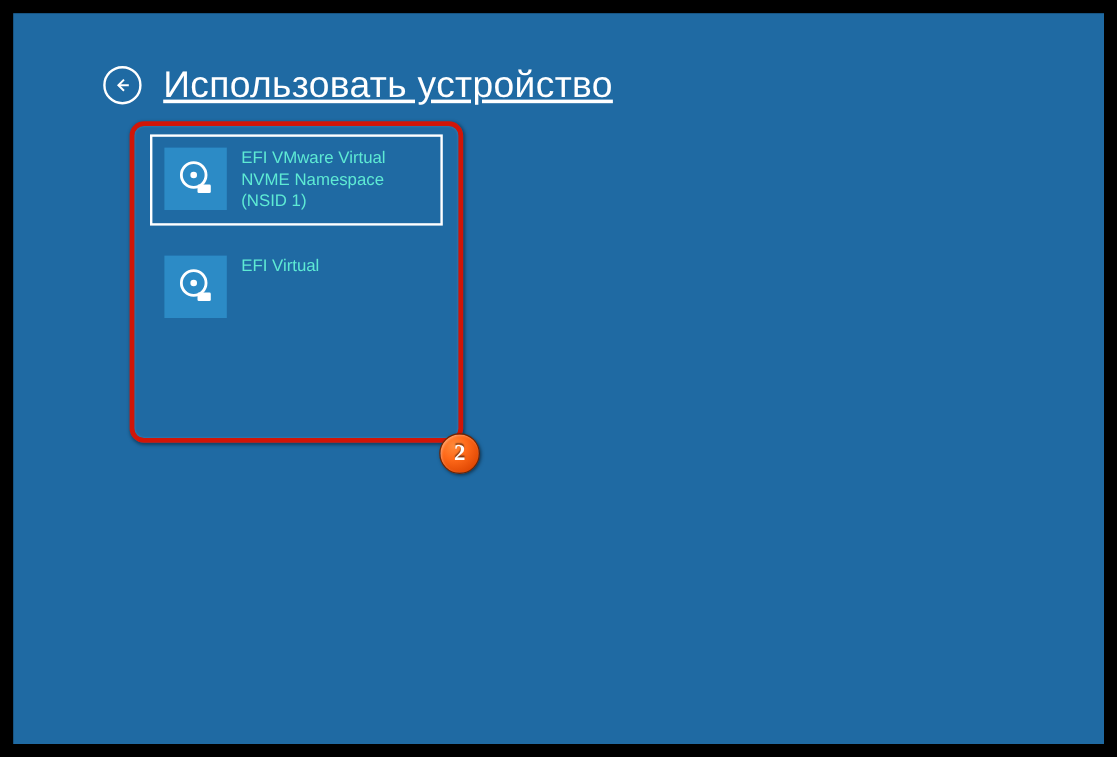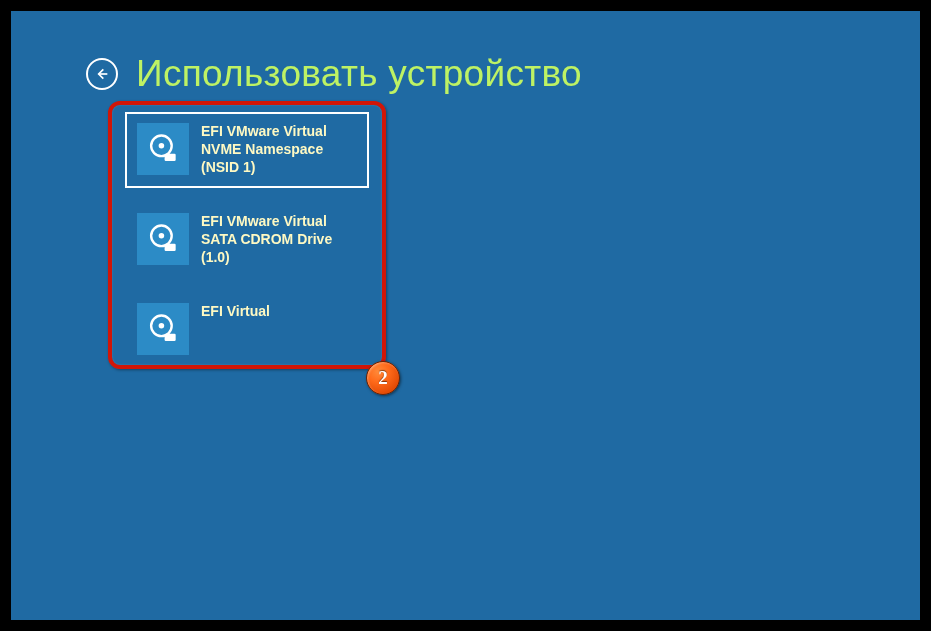--- a/index.html
+++ b/index.html
@@ -35,24 +35,25 @@
       height: 32px;
       border: 2px solid #fff;
       border-radius: 50%;
       display: flex;
       align-items: center;
       justify-content: center;
       cursor: pointer;
     }
     .back-btn svg { width: 16px; height: 16px; }
     .title {
-      color: #bef264;
-      font-size: 37px;
+      color: #ffffff;
+      font-size: 31px;
       font-weight: 300;
       letter-spacing: 0.3px;
+      text-decoration: underline;
     }
     .annotation-box {
       position: absolute;
       top: 90px;
       left: 97px;
       width: 278px;
       height: 268px;
       border: 4px solid #d11507;
       border-radius: 12px;
       pointer-events: none;
@@ -104,24 +105,24 @@
       height: 52px;
       background: #2e8fca;
       background: #2c8bc6;
       flex-shrink: 0;
       display: flex;
       align-items: center;
       justify-content: center;
     }
     .icon-tile svg { width: 38px; height: 38px; }
     .device-label {
-      color: #fef9c3;
+      color: #5eead4;
       font-size: 14px;
       line-height: 1.28;
-      font-weight: 700;
+      font-weight: 400;
       padding-top: 0;
     }
   </style>
 </head>
 <body>
 
 <div class="screen">
 
   <div class="header">
     <div class="back-btn">
@@ -139,30 +140,20 @@
       <div class="icon-tile">
         <svg viewBox="0 0 48 48">
           <circle cx="22" cy="20" r="13" fill="none" stroke="#fff" stroke-width="3"></circle>
           <circle cx="22" cy="20" r="3.5" fill="#fff"></circle>
           <rect x="26" y="30" width="14" height="9" rx="1.5" fill="#fff"></rect>
         </svg>
       </div>
       <div class="device-label">EFI VMware Virtual NVME Namespace (NSID 1)</div>
     </div>
 
-    <div class="device-item">
-      <div class="icon-tile">
-        <svg viewBox="0 0 48 48">
-          <circle cx="22" cy="20" r="13" fill="none" stroke="#fff" stroke-width="3"></circle>
-          <circle cx="22" cy="20" r="3.5" fill="#fff"></circle>
-          <rect x="26" y="30" width="14" height="9" rx="1.5" fill="#fff"></rect>
-        </svg>
-      </div>
-      <div class="device-label">EFI VMware Virtual SATA CDROM Drive (1.0)</div>
-    </div>
 
     <div class="device-item">
       <div class="icon-tile">
         <svg viewBox="0 0 48 48">
           <circle cx="22" cy="20" r="13" fill="none" stroke="#fff" stroke-width="3"></circle>
           <circle cx="22" cy="20" r="3.5" fill="#fff"></circle>
           <rect x="26" y="30" width="14" height="9" rx="1.5" fill="#fff"></rect>
         </svg>
       </div>
       <div class="device-label">EFI Virtual</div>

